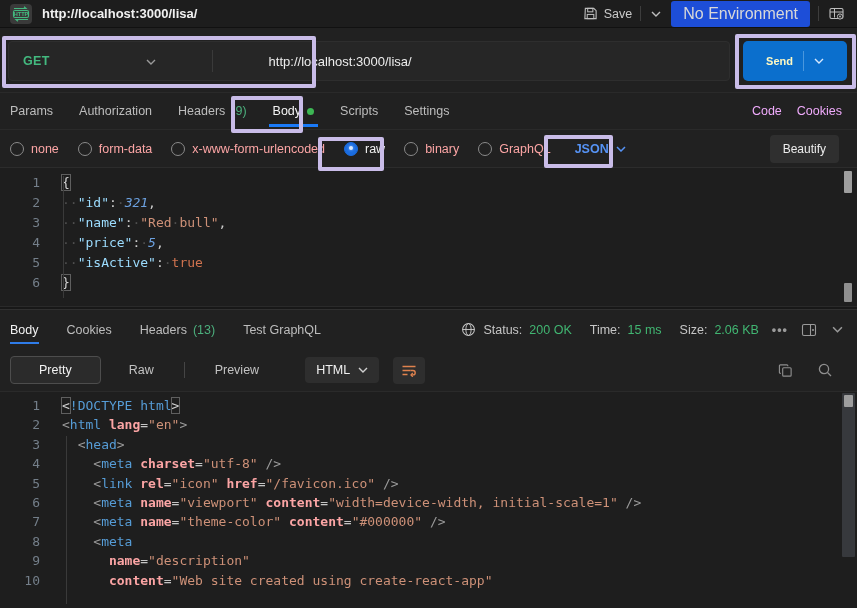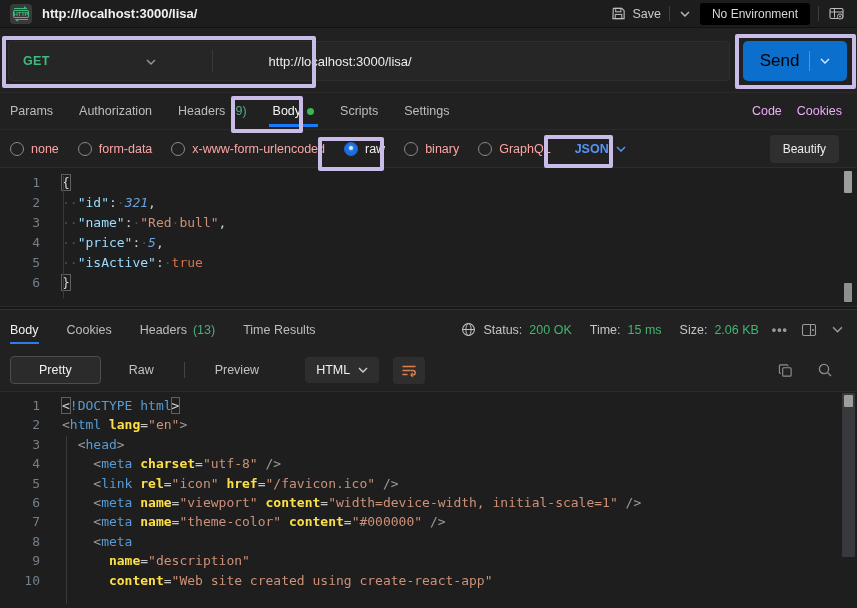--- a/index.html
+++ b/index.html
@@ -13,32 +13,32 @@
   }
   .row { position: absolute; left: 0; right: 0; display: flex; align-items: center; }
 
   
   .header { top: 0; height: 28px; background: #1d1d1d; border-bottom: 1px solid #111; padding: 0 10px; }
   .http-badge { width: 22px; height: 20px; background: #3a3a3a; border-radius: 4px; display: flex; align-items: center; justify-content: center; margin-right: 10px; }
   .tab-title { font-weight: bold; font-size: 13px; color: #f0f0f0; }
   .header-right { margin-left: auto; display: flex; align-items: center; gap: 8px; padding-left: 44px; }
   .save-group { display: flex; align-items: center; gap: 6px; color: #c9c9c9; }
   .vdiv { width: 1px; height: 15px; background: #3d3d3d; }
-  .env-box { background: #000000; color: #d8d8d8; padding: 4px 12px; border-radius: 3px; font-size: 12px; }
+  .env-box { background: #1d4ed8; color: #d8d8d8; padding: 4px 12px; border-radius: 3px; font-size: 16px; }
   .icon-btn { display: flex; align-items: center; justify-content: center; padding: 2px; }
 
   
   .url-row { top: 28px; height: 65px; background: #212121; border-bottom: 1px solid #2a2a2a; padding: 0 10px; }
   .url-input { position: absolute; left: 8px; top: 13px; height: 40px; width: 722px; background: #262626; border: 1px solid #2e2e2e; border-radius: 4px; display: flex; align-items: center; gap: 44px; }
   .method { color: #43b97f; font-weight: bold; font-size: 12.5px; padding: 0 10px 0 14px; letter-spacing: .3px; }
   .method-chev { margin-left: 42px; margin-right: 12px; }
   .url-divider { width: 1px; height: 22px; background: #3a3a3a; margin-right: 12px; }
   .url-text { color: #ececec; font-size: 13px; }
   .send-btn { position: absolute; right: 10px; top: 13px; height: 40px; width: 104px; background: #0b6fcd; border-radius: 5px; display: flex; align-items: center; justify-content: center; gap: 10px; cursor: pointer; }
-  .send-label { color: #000000; font-weight: normal; font-size: 17px; }
+  .send-label { color: #fef9c3; font-weight: bold; font-size: 11px; }
   .send-div { width: 1px; height: 20px; background: #4a97dd; }
 
   
   .req-tabs { top: 93px; height: 37px; border-bottom: 1px solid #2a2a2a; padding: 0 10px; gap: 26px; }
   .tab { color: #bdbdbd; position: relative; height: 100%; display: flex; align-items: center; gap: 6px; cursor: pointer; }
   .tab .count { color: #4caf7d; }
   .tab.active { color: #f5f5f5; }
   .tab.active::after { content: ""; position: absolute; left: -4px; right: -4px; bottom: 2px; height: 3px; background: #1a7af8; }
   .dot { width: 7px; height: 7px; border-radius: 50%; background: #3db654; }
   .tabs-right { margin-left: auto; display: flex; gap: 15px; padding-right: 5px; }
@@ -64,21 +64,21 @@
   .line-num { width: 40px; text-align: right; color: #747f8a; flex: 0 0 40px; user-select: none; }
   .line-content { margin-left: 22px; }
   .tk-ws, .tk-wsd { color: #4f4f4f; }
   .tk-key { color: #9cdcfe; }
   .tk-num { color: #6ca1e0; font-style: italic; }
   .tk-str { color: #ce9178; }
   .tk-bool { color: #d0734f; }
   .tk-pun { color: #9b9b9b; }
   .tk-punw { color: #cecece; }
   .tk-tag { color: #569cd6; }
-  .tk-att { color: #fde047; font-weight: bold; }
+  .tk-att { color: #fca5a5; font-weight: bold; }
   .tk-op { color: #c5c5c5; }
   .tk-pln { color: #d4d4d4; }
   .tk-brk { color: #d4d4d4; outline: 1px solid #5f5f5f; }
   .indent-guide { position: absolute; width: 1px; background: #3a3a3a; }
   .sb-thumb { position: absolute; border-radius: 1px; }
 
   
   .splitter { position: absolute; top: 306px; height: 4px; left: 0; right: 0; background: #181818; border-top: 1px solid #2a2a2a; border-bottom: 1px solid #303030; }
 
   
@@ -251,21 +251,21 @@
       <span>Body</span>
     </div>
   <div class="rtab">
       <span>Cookies</span>
     </div>
   <div class="rtab">
     <span>Headers</span>
     <span class="count">(13)</span>
   </div>
   <div class="rtab">
-      <span>Time Results</span>
+      <span>Test GraphQL</span>
     </div>
 
   <div class="resp-meta">
     <svg width="15" height="15" viewBox="0 0 16 16">
       <circle cx="8" cy="8" r="6.3" fill="none" stroke="#c6c6c6" stroke-width="1.1"></circle>
       <ellipse cx="8" cy="8" rx="2.8" ry="6.3" fill="none" stroke="#c6c6c6" stroke-width="1"></ellipse>
       <path d="M1.7 8 h12.6" stroke="#c6c6c6" stroke-width="1"></path>
     </svg>
     <span class="meta-label">Status:</span>
     <span class="meta-value">200 OK</span>

